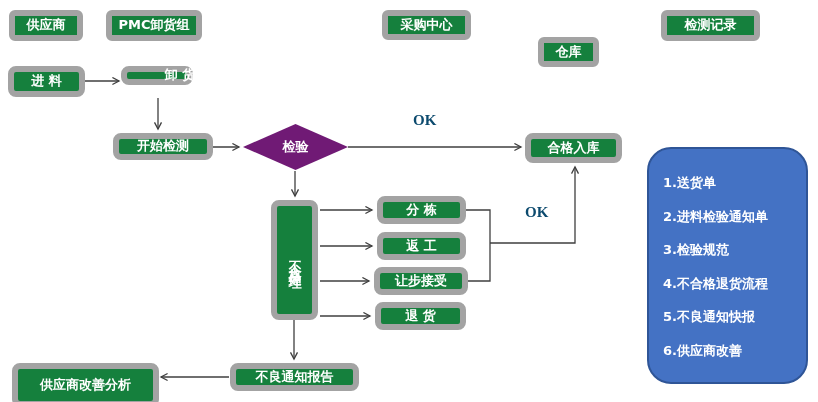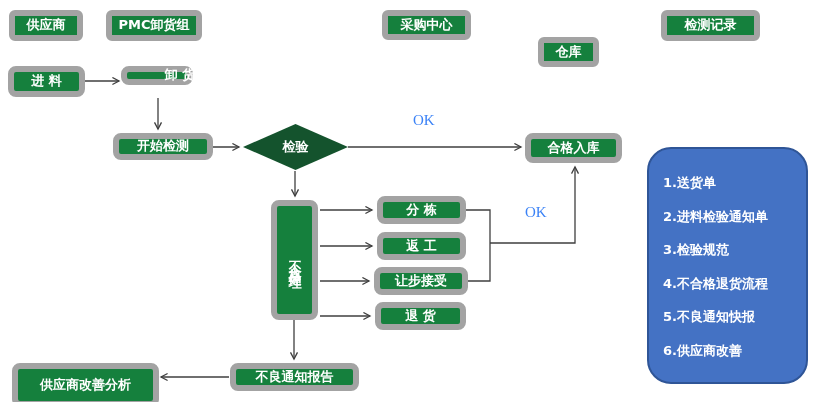--- a/index.html
+++ b/index.html
@@ -9,40 +9,40 @@
   }
   .box{
     position:absolute;box-sizing:border-box;
     background:#15803d;border:6px solid #a3a3a3;border-radius:8px;
     color:#ffffff;font-weight:bold;font-size:13px;
     display:flex;align-items:center;justify-content:center;
     text-align:center;line-height:1.1;white-space:nowrap;
   }
   .lane{border-radius:6px;}
   .diamond{
-    position:absolute;box-sizing:border-box;background:#14532d;
+    position:absolute;box-sizing:border-box;background:#701a75;
     clip-path:polygon(50% 0,100% 50%,50% 100%,0 50%);
     color:#fff;font-weight:bold;font-size:13px;
     display:flex;align-items:center;justify-content:center;border:none;
   }
   .vertical{
     writing-mode:vertical-rl;text-orientation:upright;
     letter-spacing:4px;white-space:normal;
   }
   .panel{
     position:absolute;box-sizing:border-box;
     background:#4472c4;border:2px solid #2f5597;border-radius:24px;
     display:flex;flex-direction:column;justify-content:space-evenly;
     padding:10px 8px 7px 14px;
   }
   .panel-item{
     color:#ffffff;font-weight:bold;font-size:13px;text-align:left;white-space:nowrap;
   }
   .edge-label{
-    position:absolute;color:#3b82f6;font-weight:normal;font-size:15px;
+    position:absolute;color:#0c4a6e;font-weight:bold;font-size:15px;
     font-family:"Liberation Serif","DejaVu Serif",serif;
   }
   svg.wires{position:absolute;left:0;top:0;width:818px;height:402px;pointer-events:none;}
 </style>
 </head>
 <body>
 
 <div id="stage">
 
   <svg class="wires" viewBox="0 0 818 402">

